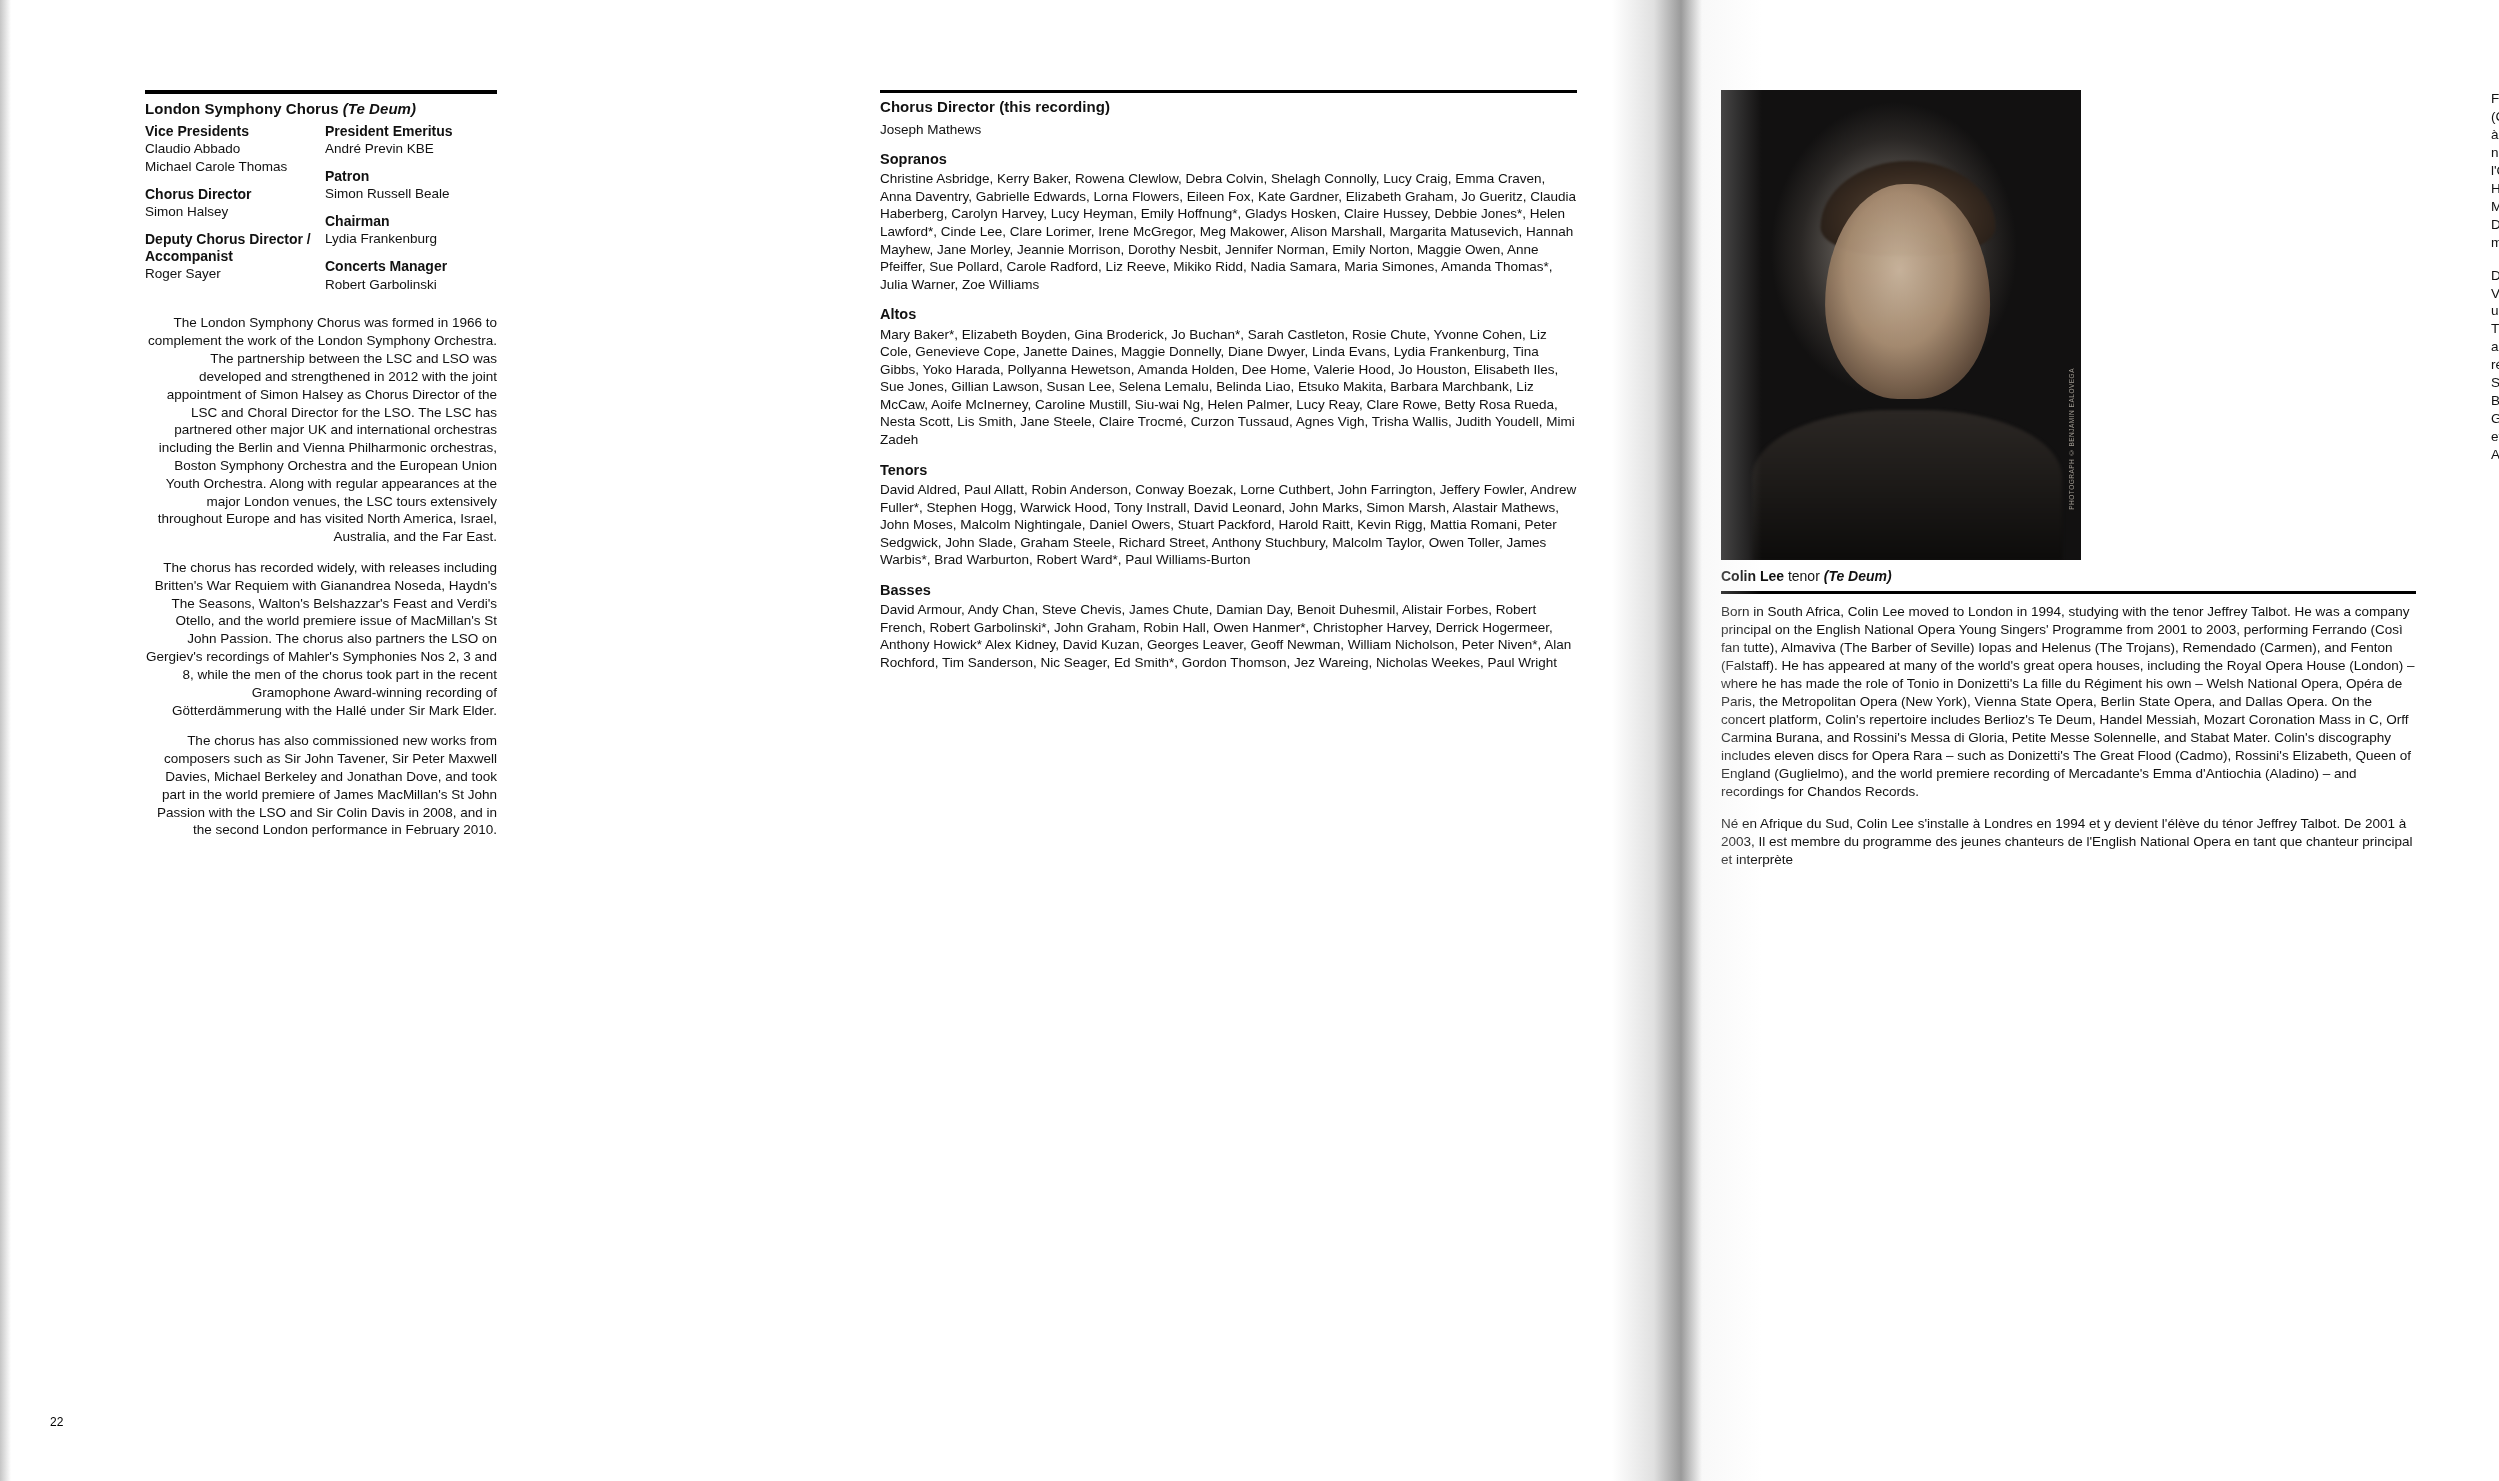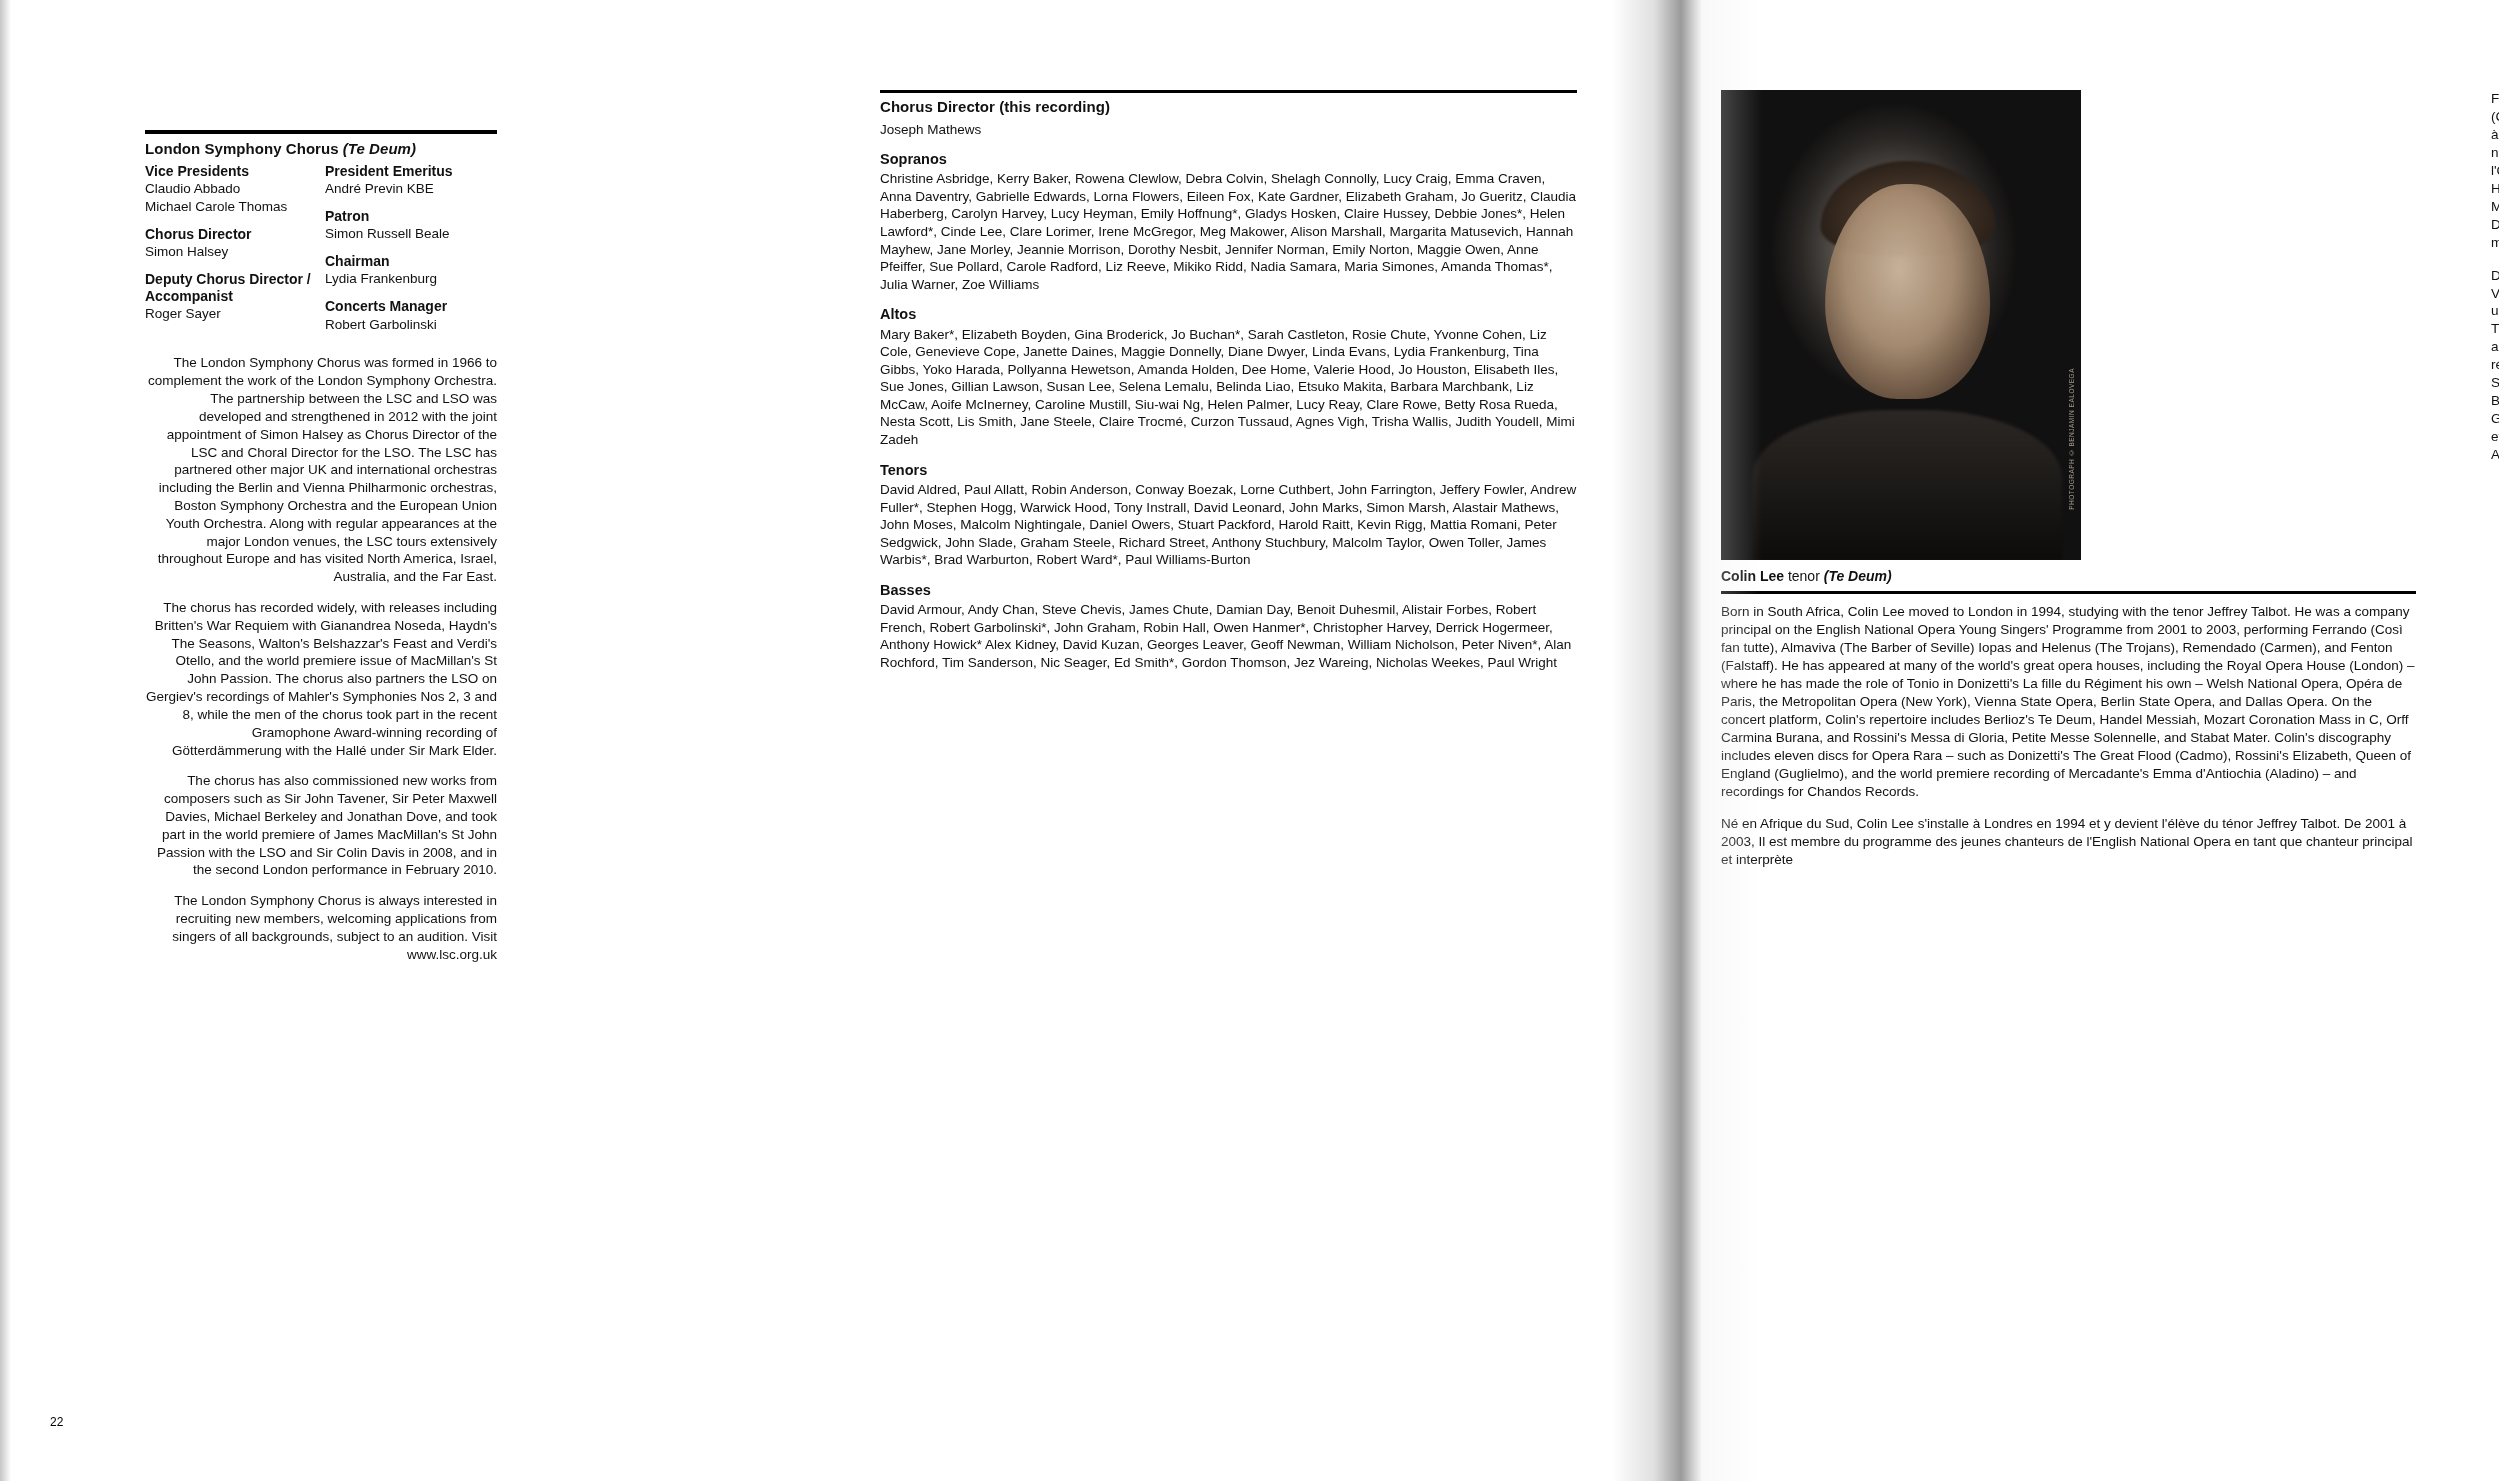--- a/index.html
+++ b/index.html
@@ -48,21 +48,21 @@
     top: 0; left: 0; width: 11px; height: 100%;
     background: linear-gradient(to right, rgba(150,150,150,0.55), rgba(255,255,255,0));
     pointer-events: none;
   }
 
   
   .col {
     position: absolute;
     top: 0;
   }
-  .col-1 { left: 145px; top: 90px; width: 352px; margin-top: 40px; }
+  .col-1 { left: 145px; top: 90px; width: 352px; }
   .col-2 { left: 880px; top: 90px; width: 697px; }
 
   .rule {
     height: 3.5px;
     background: #000000;
     margin-bottom: 6px;
   }
   .rule-thin {
     height: 2.5px;
     background: #000000;
@@ -255,21 +255,20 @@
           <div class="ogroup">
             <div class="subhead">Concerts Manager</div>
             <div class="officer-name">Robert Garbolinski</div>
           </div>
         </div>
       </div>
 
       <p class="body">The London Symphony Chorus was formed in 1966 to complement the work of the London Symphony Orchestra. The partnership between the LSC and LSO was developed and strengthened in 2012 with the joint appointment of Simon Halsey as Chorus Director of the LSC and Choral Director for the LSO. The LSC has partnered other major UK and international orchestras including the Berlin and Vienna Philharmonic orchestras, Boston Symphony Orchestra and the European Union Youth Orchestra. Along with regular appearances at the major London venues, the LSC tours extensively throughout Europe and has visited North America, Israel, Australia, and the Far East.</p>
       <p class="body">The chorus has recorded widely, with releases including Britten's War Requiem with Gianandrea Noseda, Haydn's The Seasons, Walton's Belshazzar's Feast and Verdi's Otello, and the world premiere issue of MacMillan's St John Passion. The chorus also partners the LSO on Gergiev's recordings of Mahler's Symphonies Nos 2, 3 and 8, while the men of the chorus took part in the recent Gramophone Award-winning recording of Götterdämmerung with the Hallé under Sir Mark Elder.</p>
       <p class="body">The chorus has also commissioned new works from composers such as Sir John Tavener, Sir Peter Maxwell Davies, Michael Berkeley and Jonathan Dove, and took part in the world premiere of James MacMillan's St John Passion with the LSO and Sir Colin Davis in 2008, and in the second London performance in February 2010.</p>
-      <p class="body">The London Symphony Chorus is always interested in recruiting new members, welcoming applications from singers of all backgrounds, subject to an audition. Visit www.lsc.org.uk</p>
     </div>
 
     <div class="col col-2">
       <div class="rule-thin"></div>
 
       <h2 class="head">Chorus Director (this recording)</h2>
       <p class="small-label">Joseph Mathews</p>
 
       <div>
         <div class="section-title">Sopranos</div>

